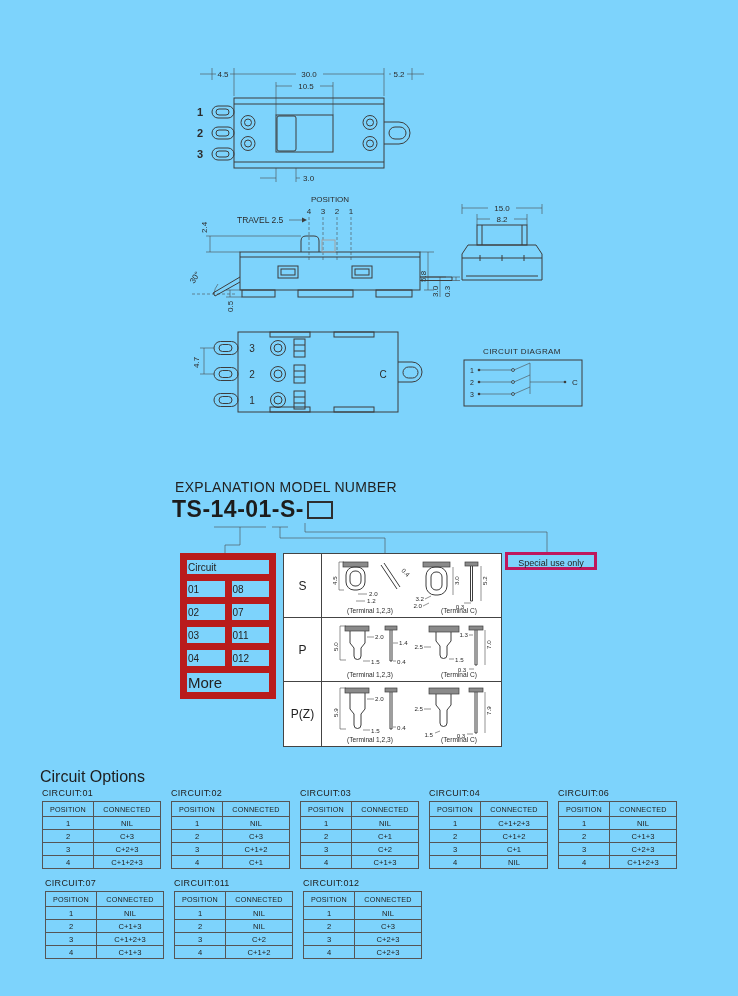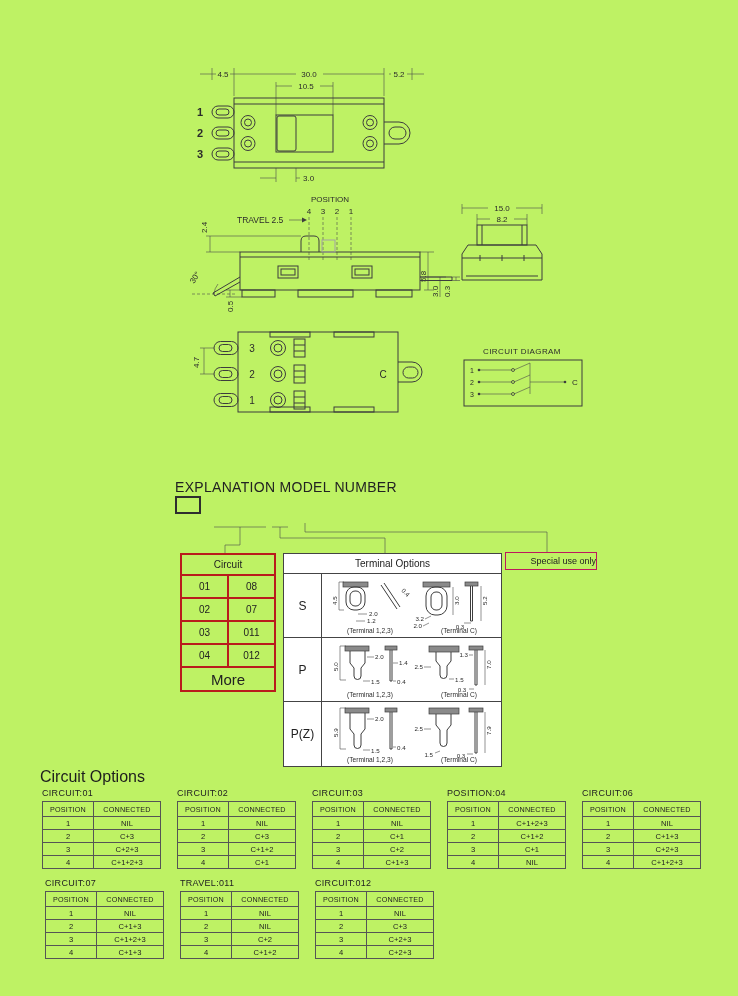--- a/index.html
+++ b/index.html
@@ -1,47 +1,47 @@
 <!DOCTYPE html>
 <html><head>
 <meta charset="utf-8">
 <style>
 *{box-sizing:border-box}
 body{margin:0;background:#ffffff}
-#page{position:relative;width:738px;height:996px;background:#bef264;font-family:"Liberation Sans",sans-serif;color:#222;overflow:hidden}
+#page{position:relative;width:738px;height:996px;background:#7dd3fc;font-family:"Liberation Sans",sans-serif;color:#222;overflow:hidden}
 .abs{position:absolute}
 svg{display:block;overflow:visible}
 svg text{font-family:"Liberation Sans",sans-serif;fill:#2b2b2b}
 .ln{stroke:#3d3d3d;stroke-width:1;fill:none}
 .lnt{stroke:#4a4a4a;stroke-width:.6;fill:none}
 .dash{stroke-dasharray:3,2}
 .ph{stroke:#a2a2a2;stroke-width:1;fill:none}
 .d8{font-size:8px}
 .d7{font-size:7px}
 .d6{font-size:6.2px}
 .cap{font-size:6.6px}
 .big{font-size:11px;font-weight:bold}
 .mid{font-size:10px}
 .sec-title{font-size:14px;letter-spacing:.3px;color:#222}
 .model-number{font-size:23px;font-weight:bold;letter-spacing:.5px;color:#1c1c1c;display:flex;align-items:center}
 .model-box{display:inline-block;width:26px;height:18px;border:2px solid #2e2e2e;margin-left:3px}
 .circuit-table{border-collapse:collapse;width:96px;table-layout:fixed}
-.circuit-table th,.circuit-table td{border:2px solid #b91c1c;text-align:center;font-weight:normal}
+.circuit-table th,.circuit-table td{border:7px solid #b91c1c;text-align:left;font-weight:normal}
 .circuit-table th{height:21px;font-size:10px}
 .circuit-table td{height:23px;font-size:10px}
 .circuit-table td.more{height:24px;font-size:15px}
 .term-table{width:219px;border:1px solid #444;background:#fff}
 .tt-header{height:20px;border-bottom:1px solid #444;text-align:center;font-size:10px;line-height:20px}
 .tt-row{display:flex;height:64px;border-bottom:1px solid #444}
 .tt-row:last-child{border-bottom:none}
 .tt-label{width:38px;border-right:1px solid #444;display:flex;align-items:center;justify-content:center;font-size:12px}
 .tt-cell{width:179px;display:flex;align-items:center;justify-content:center}
-.special-box{border:1px solid #be185d;font-size:9px;text-align:right;width:92px;height:18px;line-height:16px}
+.special-box{border:3px solid #be185d;font-size:9px;text-align:center;width:92px;height:18px;line-height:16px}
 .co-heading{font-size:16px;color:#1d1d1d}
-.co-row{display:flex;gap:16px}
+.co-row{display:flex;gap:10px}
 .co-block{width:119px}
 .co-title{font-size:9px;letter-spacing:.3px;margin-bottom:3px;color:#222}
 .co-block table{border-collapse:collapse;width:119px;table-layout:fixed}
 .co-block th,.co-block td{border:1px solid #555;text-align:center;font-weight:normal}
 .co-block th{height:15px;font-size:7.2px;letter-spacing:.2px}
 .co-block th.pos{width:51px}
 .co-block td{height:13px;font-size:7.6px}
 </style>
 </head>
 <body>
@@ -247,20 +247,21 @@
       <circle cx="53" cy="50" r="1.5" fill="none" stroke="#3d3d3d" stroke-width=".8"></circle>
     <circle cx="105" cy="38" r="1.3" fill="#3d3d3d"></circle>
     <text class="d7" x="12" y="28.5" text-anchor="middle">1</text>
     <text class="d7" x="12" y="40.5" text-anchor="middle">2</text>
     <text class="d7" x="12" y="52.5" text-anchor="middle">3</text>
     <text class="d8" x="112" y="41">C</text>
   </svg>
 
   <div class="abs sec-title" style="left:175px;top:479px">EXPLANATION MODEL NUMBER</div>
   <div class="abs model-number" style="left:172px;top:496px">
+    <span>TS-14-01-S-</span>
       <span class="model-box"></span>
   </div>
 
   <svg class="abs" style="left:170px;top:520px" width="440" height="36" viewBox="0 0 440 36">
     <g class="lnt">
       <line x1="44" y1="7" x2="96" y2="7"></line>
       <line x1="102" y1="7" x2="118" y2="7"></line>
       <path d="M70,7 V25 H55 V33"></path>
       <path d="M110,7 V18 H215 V33"></path>
       <path d="M135,3 V12 H377 V33"></path>
@@ -288,21 +289,20 @@
       <td>04</td>
       <td>012</td>
     </tr>
     <tr>
           <td class="more" colspan="2">More</td>
         </tr>
   </tbody>
     </table>
 
   <div class="abs term-table" style="left:283px;top:553px">
-    <div class="tt-header">Terminal Options</div>
 
     <div class="tt-row">
       <div class="tt-label">S</div>
       <div class="tt-cell">
         <svg width="178" height="62" viewBox="0 0 178 62">
           <rect x="20" y="7" width="25" height="5" fill="#8a8a8a" stroke="#3d3d3d" stroke-width=".7"></rect>
           <g class="ln">
             <rect x="23" y="12" width="19" height="23" rx="8"></rect>
             <rect x="27" y="16" width="11" height="15" rx="5"></rect>
             <path d="M58,10 L74,34 M61,8 L77,32"></path>
@@ -529,21 +529,21 @@
               <td>C+2</td>
             </tr>
         <tr>
               <td>4</td>
               <td>C+1+3</td>
             </tr>
       </tbody>
         </table>
     </div>
     <div class="co-block">
-      <div class="co-title">POSITION:04</div>
+      <div class="co-title">CIRCUIT:04</div>
       <table>
         <tbody>
             <tr>
               <th class="pos">POSITION</th>
               <th>CONNECTED</th>
             </tr>
         <tr>
               <td>1</td>
               <td>C+1+2+3</td>
             </tr>
@@ -613,21 +613,21 @@
               <td>C+1+2+3</td>
             </tr>
         <tr>
               <td>4</td>
               <td>C+1+3</td>
             </tr>
       </tbody>
         </table>
     </div>
     <div class="co-block">
-      <div class="co-title">TRAVEL:011</div>
+      <div class="co-title">CIRCUIT:011</div>
       <table>
         <tbody>
             <tr>
               <th class="pos">POSITION</th>
               <th>CONNECTED</th>
             </tr>
         <tr>
               <td>1</td>
               <td>NIL</td>
             </tr>

